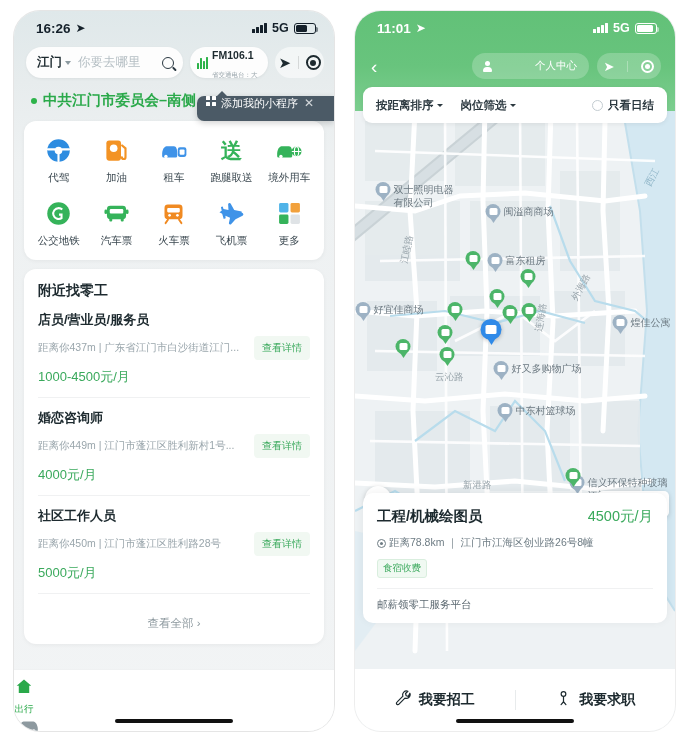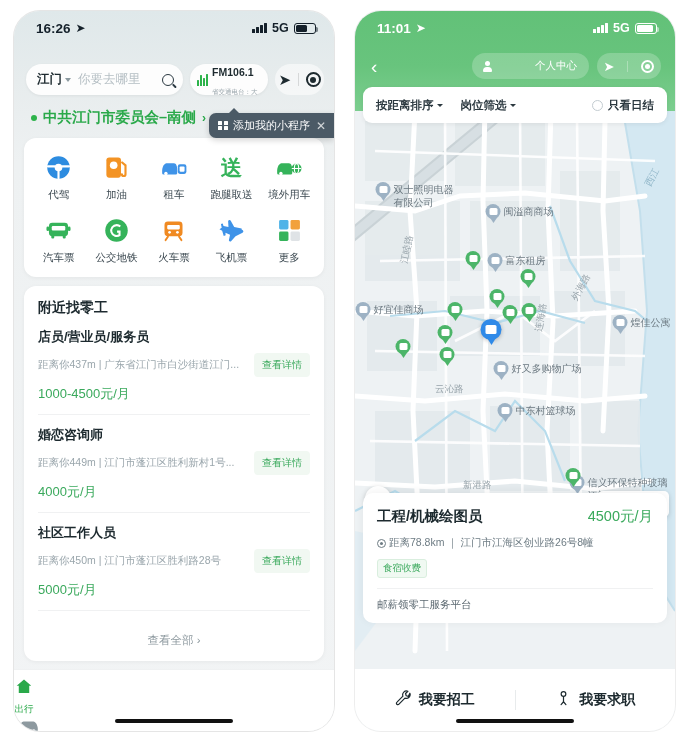--- a/index.html
+++ b/index.html
@@ -54,21 +54,21 @@
   }
   .batt i { display:block; height:7px; margin-left:1.2px; border-radius:1.5px; background: currentColor; }
   .nav-arrow { font-size: 12px; }
 
   
   .left-body {
     position: absolute; inset: 0;
     background:
       linear-gradient(180deg, #dfe8ea 0%, #e7eced 70px, #eef1f2 150px, #f2f4f5 100%);
   }
-  .left-scroll { position: absolute; top: 0; left: 0; right: 0; bottom: 0; margin-top: 17px; }
+  .left-scroll { position: absolute; top: 0; left: 0; right: 0; bottom: 0; }
 
   .topbar-row {
     display: flex; align-items: center; gap: 7px;
     padding: 2px 10px 0 12px; position: relative; z-index: 20;
   }
   .searchpill {
     flex: 0 0 157px; height: 31px;
     background: #fdfdfd; border-radius: 16px;
     display: flex; align-items: center; padding: 0 9px 0 11px;
     box-shadow: 0 1px 3px rgba(0,0,0,.06);
@@ -101,22 +101,22 @@
   }
   .loc-arrow { font-size: 15px; color: #1d2a2f; transform: rotate(0deg); }
   .divider-v { width:1px; height:13px; background: rgba(0,0,0,.12); }
   .target-ico { width:15px;height:15px;border-radius:50%;border:2px solid #1d2a2f; display:flex;align-items:center;justify-content:center; }
   .target-ico i { width:6px;height:6px;border-radius:50%;background:#1d2a2f; display:block; }
 
   
   .mp-tip {
     position: absolute; right: 0px; top: 51px; z-index: 25;
     background: #4b5a66; color: #fff; border-radius: 7px 0 0 7px;
-    height: 25px; display: flex; align-items: center; gap: 5px;
-    padding: 0 8px 0 9px; font-size: 11px; white-space: nowrap;
+    height: 25px; display: flex; align-items: flex-start; gap: 5px;
+    padding: 0 20px 0 9px; font-size: 11px; white-space: nowrap;
     box-shadow: 0 2px 6px rgba(0,0,0,.18);
   }
   .mp-tip::before {
     content:""; position:absolute; left: 20px; top:-5px;
     border-left:5px solid transparent; border-right:5px solid transparent;
     border-bottom:5px solid #4b5a66;
   }
   .grid-ico { display:grid; grid-template-columns: 4px 4px; gap:1.5px; flex:none; }
   .grid-ico i { width:4px;height:4px;background:#fff;display:block;border-radius:.5px; }
   .grid-ico i:nth-child(4){ background:#fff; }
@@ -417,40 +417,40 @@
                       <ellipse cx="20" cy="13" rx="2" ry="4.6" fill="none" stroke="#fff" stroke-width="1"></ellipse>
                       <path d="M15.6 13h8.8" stroke="#fff" stroke-width="1"></path>
                     </svg>
                 </span>
                 <span class="gi-lb">境外用车</span>
               </div>
 
               <div class="gi">
                 <span class="gi-ico">
                   <svg width="27" height="27" viewBox="0 0 24 24">
+                      <path d="M12 2a10 10 0 100 20 10 10 0 000-20z" fill="#35b35a"></path>
+                      <path d="M17 8.5a6 6 0 10-.4 7.6l.6 2.4-2.6-.8A6 6 0 0117 8.5z" fill="#fff" opacity="0"></path>
+                      <path d="M12.2 6.2a5.8 5.8 0 103.4 10.5V12h-3.1v1.9h1.3v1.7a3.9 3.9 0 11-1.6-7.4c1 0 1.8.3 2.5.9l1.3-1.4a5.7 5.7 0 00-3.8-1.5z" fill="#fff"></path>
+                    </svg>
+                </span>
+                <span class="gi-lb">公交地铁</span>
+              </div>
+
+              <div class="gi">
+                <span class="gi-ico">
+                  <svg width="27" height="27" viewBox="0 0 24 24">
                       <rect x="3.5" y="5" width="17" height="12" rx="3" fill="#35b35a"></rect>
                       <rect x="6" y="8" width="12" height="4" rx="1" fill="#fff"></rect>
                       <rect x="1.3" y="8.5" width="2.4" height="4" rx="1.2" fill="#35b35a"></rect>
                       <rect x="20.3" y="8.5" width="2.4" height="4" rx="1.2" fill="#35b35a"></rect>
                       <rect x="5.6" y="16.4" width="2.6" height="2.8" rx="1" fill="#35b35a"></rect>
                       <rect x="15.8" y="16.4" width="2.6" height="2.8" rx="1" fill="#35b35a"></rect>
                     </svg>
                 </span>
                 <span class="gi-lb">汽车票</span>
-              </div>
-
-              <div class="gi">
-                <span class="gi-ico">
-                  <svg width="27" height="27" viewBox="0 0 24 24">
-                      <path d="M12 2a10 10 0 100 20 10 10 0 000-20z" fill="#35b35a"></path>
-                      <path d="M17 8.5a6 6 0 10-.4 7.6l.6 2.4-2.6-.8A6 6 0 0117 8.5z" fill="#fff" opacity="0"></path>
-                      <path d="M12.2 6.2a5.8 5.8 0 103.4 10.5V12h-3.1v1.9h1.3v1.7a3.9 3.9 0 11-1.6-7.4c1 0 1.8.3 2.5.9l1.3-1.4a5.7 5.7 0 00-3.8-1.5z" fill="#fff"></path>
-                    </svg>
-                </span>
-                <span class="gi-lb">公交地铁</span>
               </div>
 
               <div class="gi">
                 <span class="gi-ico">
                   <svg width="27" height="27" viewBox="0 0 24 24">
                       <rect x="4" y="4" width="16" height="13" rx="3" fill="#f08a22"></rect>
                       <rect x="6.4" y="7" width="11.2" height="4" rx="1" fill="#fff"></rect>
                       <circle cx="8.5" cy="13.6" r="1.2" fill="#fff"></circle>
                       <circle cx="15.5" cy="13.6" r="1.2" fill="#fff"></circle>
                       <path d="M7 17.5l-2 3M17 17.5l2 3" stroke="#f08a22" stroke-width="1.8" stroke-linecap="round"></path>
@@ -602,21 +602,21 @@
               <path d="M35 305 L90 300 L140 312 L185 300 L230 312"></path>
               <path d="M60 430 L100 400 L140 420 L160 390 L190 420 L210 470"></path>
               <path d="M0 500 L40 480 L80 505 L120 490"></path>
             </g>
           </svg>
 
           <div class="road-lb" style="left:38px;top:232px;transform:rotate(-78deg)">江睦路</div>
           <div class="road-lb" style="left:288px;top:160px;transform:rotate(-62deg);color:#90b6c8">西江</div>
           <div class="road-lb" style="left:212px;top:270px;transform:rotate(-62deg)">外海路</div>
           <div class="road-lb" style="left:172px;top:300px;transform:rotate(-80deg)">连海路</div>
-          <div class="road-lb" style="left:80px;top:372px">云沁路</div>
+          <div class="road-lb" style="left:80px;top:360px">云沁路</div>
           <div class="road-lb" style="left:108px;top:468px">新港路</div>
 
           <div class="poi-pin" style="left:28px;top:190px">
             <div class="pin-shape">
                 <div class="hd" style="background:#9db2c4">
                   <span class="pin-ico"></span>
                 </div>
                 <div class="tl" style="border-top-color:#9db2c4"></div>
               </div>
             <span class="pin-lb">双士照明电器</span>

